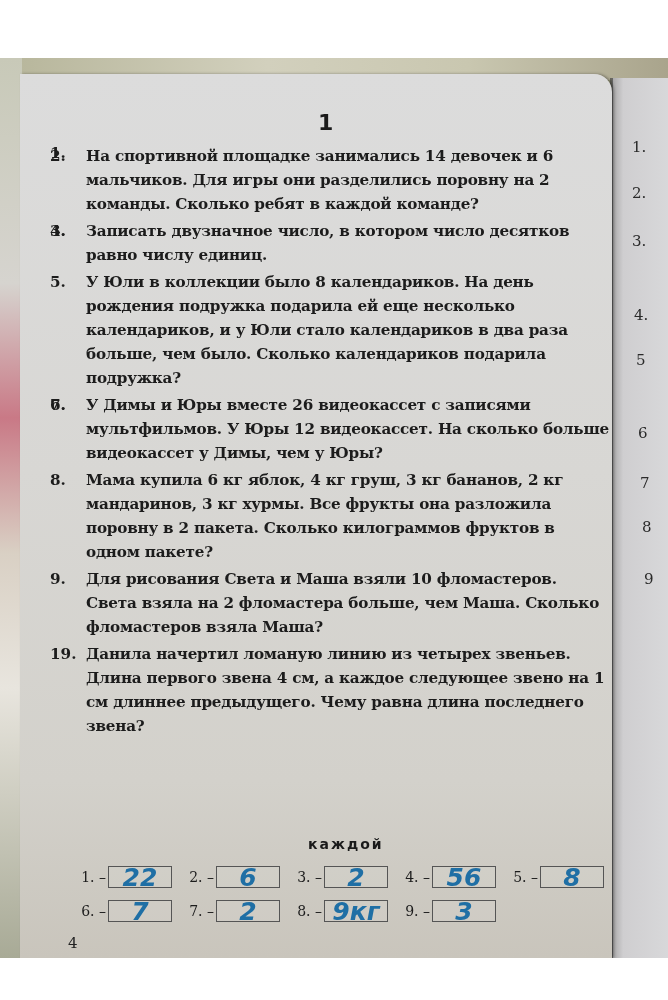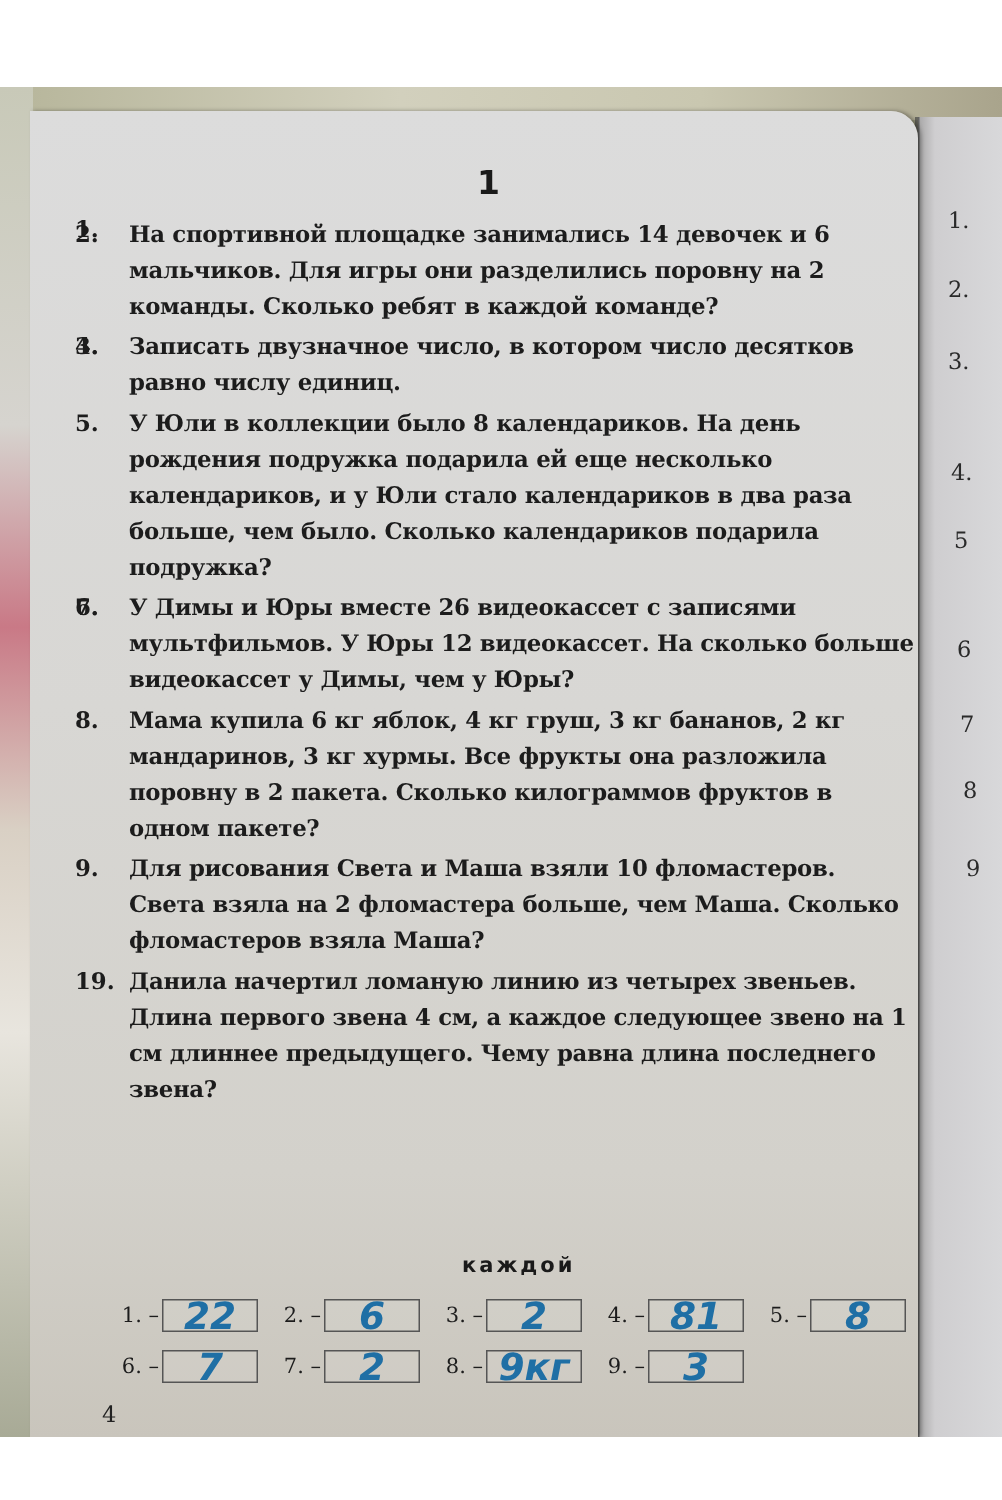--- a/index.html
+++ b/index.html
@@ -113,21 +113,21 @@
       <div class="ans">
         <span class="ans-label">2. –</span>
         <span class="ans-box">6</span>
       </div>
       <div class="ans">
         <span class="ans-label">3. –</span>
         <span class="ans-box">2</span>
       </div>
       <div class="ans">
         <span class="ans-label">4. –</span>
-        <span class="ans-box">81</span>
+        <span class="ans-box">56</span>
       </div>
       <div class="ans">
         <span class="ans-label">5. –</span>
         <span class="ans-box">8</span>
       </div>
     </div>
     <div class="ans-row">
       <div class="ans">
         <span class="ans-label">6. –</span>
         <span class="ans-box">7</span>

